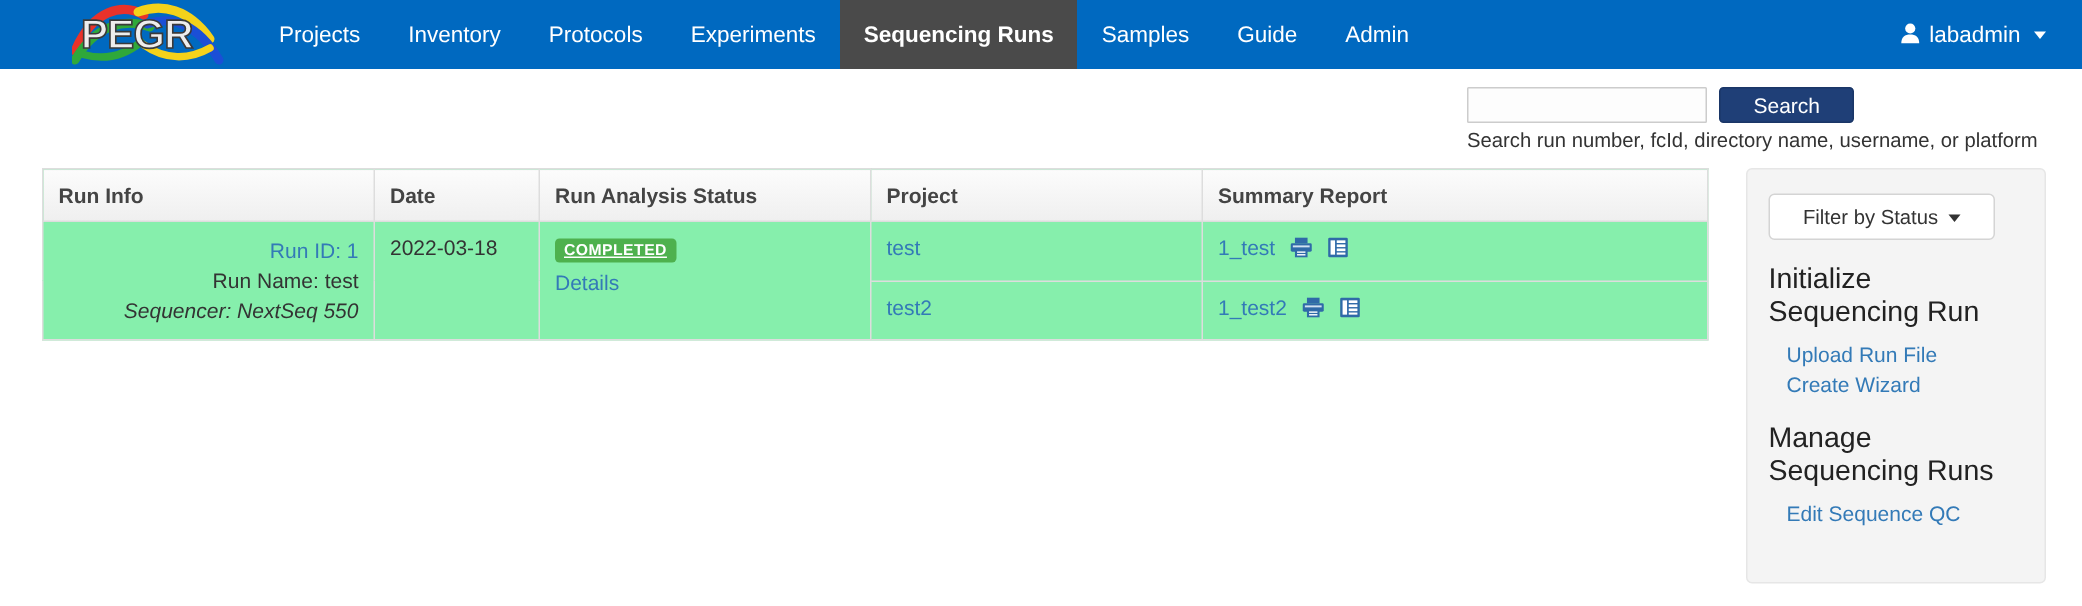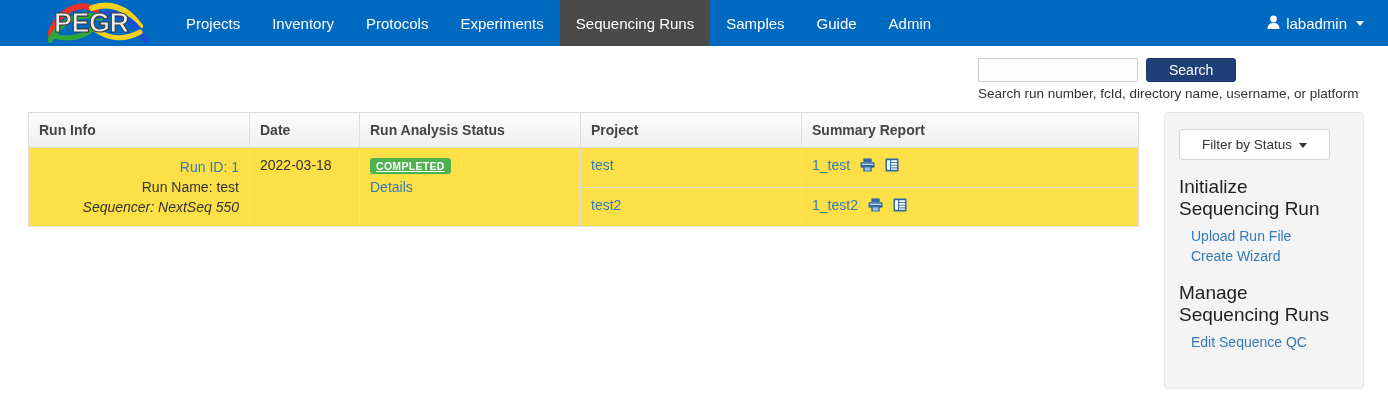--- a/index.html
+++ b/index.html
@@ -41,21 +41,21 @@
     align-items: center;
     padding: 0 16px;
     color: #ffffff;
     font-size: 15px;
     white-space: nowrap;
     cursor: pointer;
     text-decoration: none;
   }
   .nav-item.active {
     background: #4a4a4a;
-    font-weight: normal;
+    font-weight: bold;
   }
   .nav-right {
     margin-left: auto;
     display: flex;
     align-items: center;
     padding-right: 24px;
     color: #ffffff;
     font-size: 15px;
     cursor: pointer;
     gap: 6px;
@@ -114,21 +114,21 @@
   .table-wrap {
     position: absolute;
     top: 112px;
     left: 28px;
     width: 1110px;
   }
   table.runs {
     border-collapse: collapse;
     width: 1110px;
     table-layout: fixed;
-    background: #fde047;
+    background: #86efac;
   }
   table.runs th {
     background: linear-gradient(to bottom, #fcfcfc 0%, #efefef 100%);
     border: 1px solid #dddddd;
     text-align: left;
     font-size: 14px;
     font-weight: bold;
     color: #444444;
     padding: 9px 10px;
     height: 33px;

